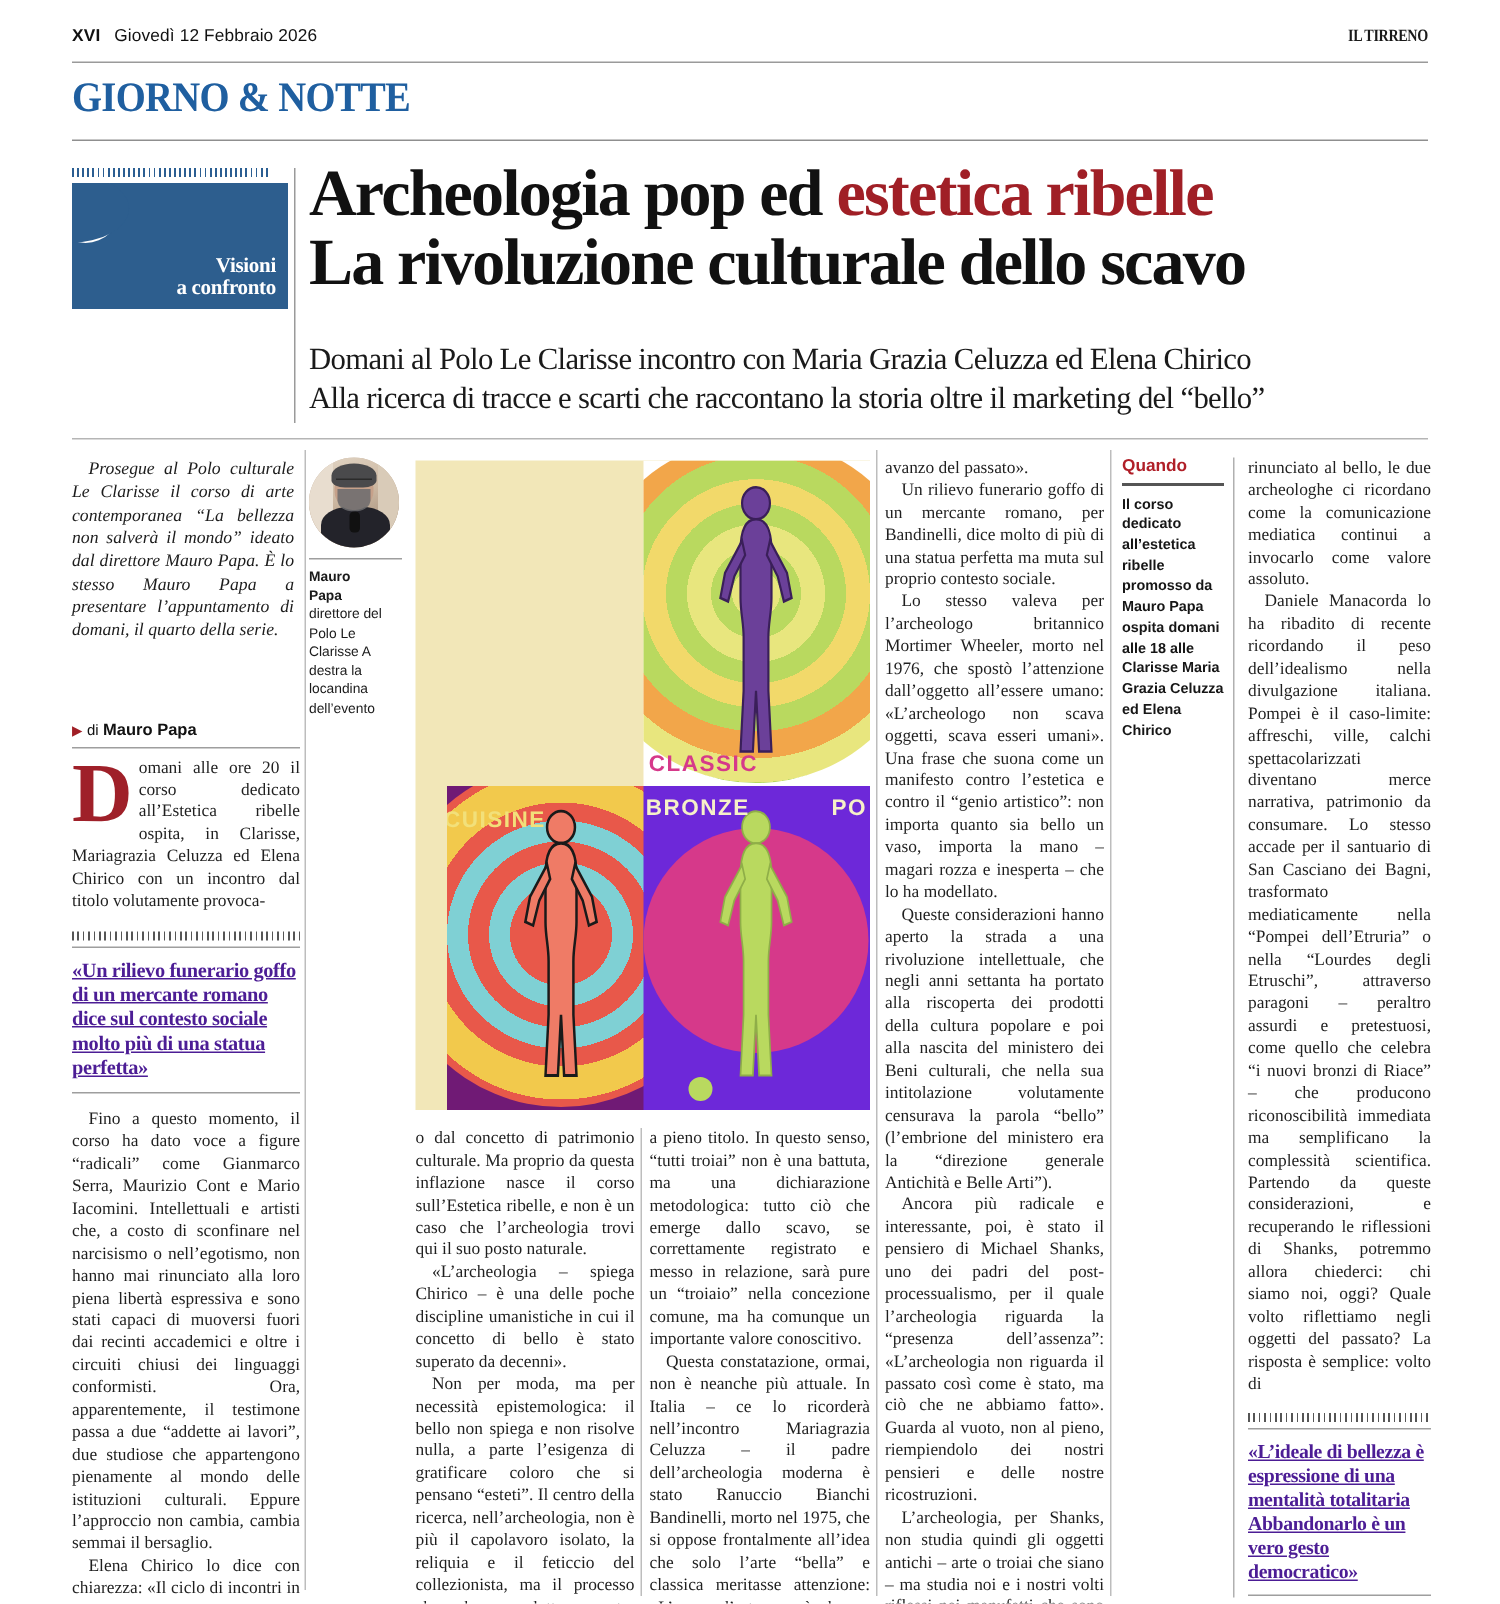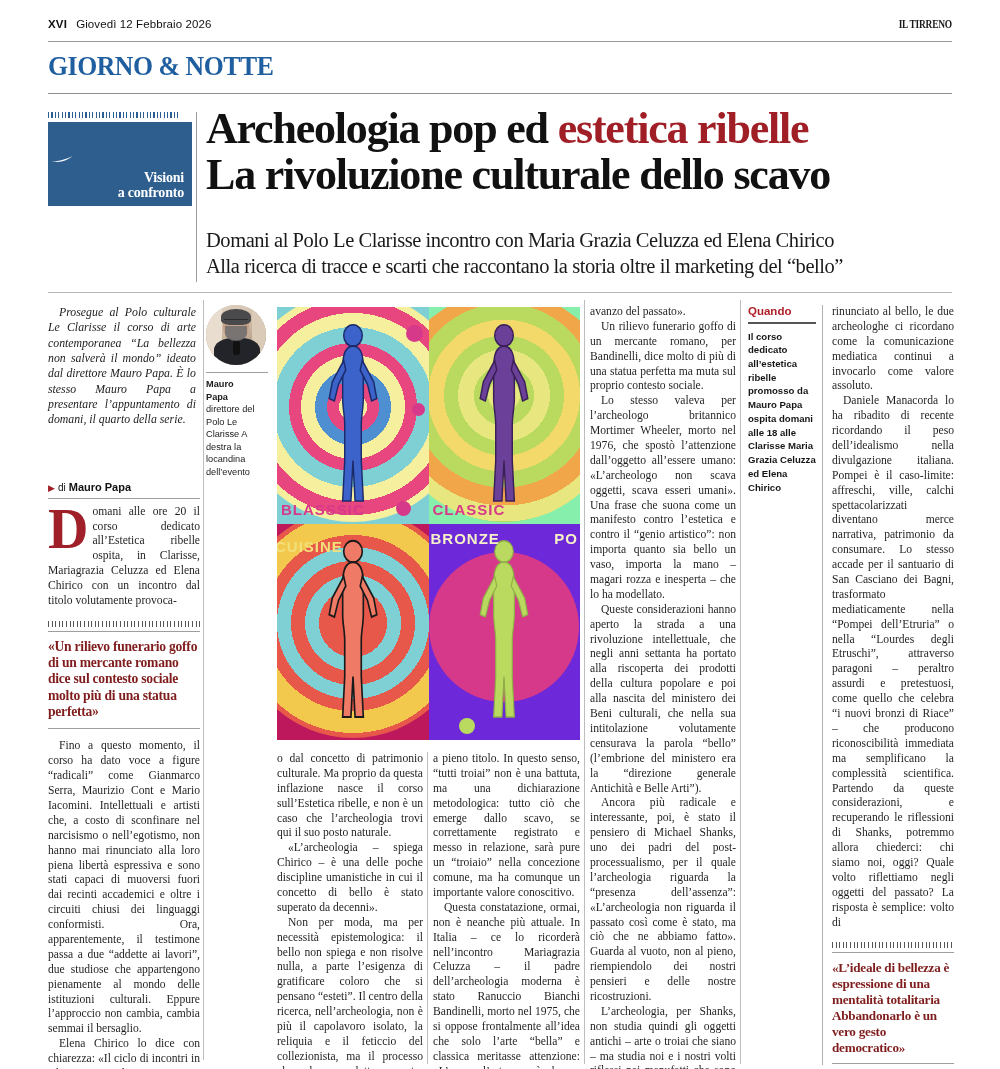--- a/index.html
+++ b/index.html
@@ -146,22 +146,23 @@
   }
   .quotebox{margin:12px 0 10px 0;}
   .q-dots{
     height:6px;width:100%;
     background:repeating-linear-gradient(to right,#555 0 1.1px,transparent 1.1px 3.6px);
   }
   .q-rule{height:1px;background:#9e9e9e;margin:4px 0 7px 0;}
   .quotetext{
     font-family:"Liberation Serif",serif;
     font-weight:bold;
-    font-size:13.6px;line-height:1.2;color:#7f1d1d;
+    font-size:13.6px;line-height:1.2;color:#4c1d95;
     letter-spacing:-.25px;
+    text-decoration:underline;
   }
   .q-rule-bot{height:1px;background:#9e9e9e;margin:8px 0 8px 0;}
 
   
   #colphoto{left:206px;width:62px;}
   .portrait{
     width:60px;height:60px;border-radius:50%;overflow:hidden;position:relative;
     background:#cbb9a6;
   }
   .portrait .bg{position:absolute;inset:0;background:
@@ -324,56 +325,38 @@
     <div class="ph-rule"></div>
     <div class="ph-cap">
       <b>Mauro</b><br>
       <b>Papa</b><br>
       <span>direttore del Polo Le Clarisse A destra la locandina dell’evento</span>
     </div>
   </div>
 
   <div class="poster">
 
-    <div class="quad q1" style="background:#7fd0d4;">
-      <div class="rings" style="background:repeating-radial-gradient(circle at 50% 50%,
-             #f6ef9e 0 14px,#e8467f 14px 26px,#4d8fd0 26px 38px,#f6ef9e 38px 52px,#e8467f 52px 64px,#7fd0d4 64px 80px,#f6ef9e 80px 94px,#e8467f 94px 108px);"></div>
-      <div class="dot" style="right:6px;top:18px;width:17px;height:17px;background:#d6398a;"></div>
-      <div class="dot" style="right:4px;top:96px;width:13px;height:13px;background:#d6398a;"></div>
-      <div class="dot" style="right:18px;bottom:8px;width:15px;height:15px;background:#d6398a;"></div>
-      <div class="fig">
-        <svg viewBox="0 0 60 160" preserveAspectRatio="none">
-          <g fill="#3b63c9" stroke="#1b2a6b" stroke-width="1.4">
-            <circle cx="30" cy="13" r="9"></circle>
-            <path d="M30 22 C22 22 20 30 20 40 L20 66 C20 74 22 80 22 88 L22 118 L20 152 L28 152 L30 118 L32 152 L40 152 L38 118 L38 88 C38 80 40 74 40 66 L40 40 C40 30 38 22 30 22 Z"></path>
-            <path d="M21 34 L10 52 L7 66 L12 68 L16 54 L23 42 Z"></path>
-            <path d="M39 34 L50 52 L53 66 L48 68 L44 54 L37 42 Z"></path>
-          </g>
-        </svg>
-      </div>
-      <div class="ptxt" style="left:4px;bottom:6px;color:#d6398a;">BLASSSIC</div>
-    </div>
-
-    <div class="quad q2" style="background:#86efac;">
+
+    <div class="quad q2" style="background:#ffffff;">
       <div class="rings" style="background:repeating-radial-gradient(circle at 50% 45%,
              #e8e67e 0 16px,#b9d95f 16px 30px,#e8e67e 30px 46px,#b9d95f 46px 60px,#f2d96a 60px 76px,#b9d95f 76px 92px,#f2a64a 92px 110px);"></div>
       <div class="fig">
         <svg viewBox="0 0 60 160" preserveAspectRatio="none">
           <g fill="#6b4099" stroke="#3a1f59" stroke-width="1.4">
             <circle cx="30" cy="13" r="9"></circle>
             <path d="M30 22 C22 22 20 30 20 40 L20 66 C20 74 22 80 22 88 L22 118 L20 152 L28 152 L30 118 L32 152 L40 152 L38 118 L38 88 C38 80 40 74 40 66 L40 40 C40 30 38 22 30 22 Z"></path>
             <path d="M21 34 L10 52 L7 66 L12 68 L16 54 L23 42 Z"></path>
             <path d="M39 34 L50 52 L53 66 L48 68 L44 54 L37 42 Z"></path>
           </g>
         </svg>
       </div>
       <div class="ptxt" style="left:4px;bottom:6px;color:#d6398a;">CLASSIC</div>
     </div>
 
-    <div class="quad q3" style="background:#be185d;">
+    <div class="quad q3" style="background:#701a75;margin-left:21px;">
       <div class="rings" style="background:repeating-radial-gradient(circle at 50% 50%,
              #e8584a 0 34px,#7fd0d4 34px 48px,#e8584a 48px 62px,#7fd0d4 62px 76px,#e8584a 76px 88px,#f2c94c 88px 110px);"></div>
       <div class="fig">
         <svg viewBox="0 0 60 160" preserveAspectRatio="none">
           <g fill="#ef7b66" stroke="#1a1a1a" stroke-width="1.6">
             <circle cx="30" cy="13" r="9"></circle>
             <path d="M30 22 C22 22 20 30 20 40 L20 66 C20 74 22 80 22 88 L22 118 L20 152 L28 152 L30 118 L32 152 L40 152 L38 118 L38 88 C38 80 40 74 40 66 L40 40 C40 30 38 22 30 22 Z"></path>
             <path d="M21 34 L10 52 L7 66 L12 68 L16 54 L23 42 Z"></path>
             <path d="M39 34 L50 52 L53 66 L48 68 L44 54 L37 42 Z"></path>
           </g>

